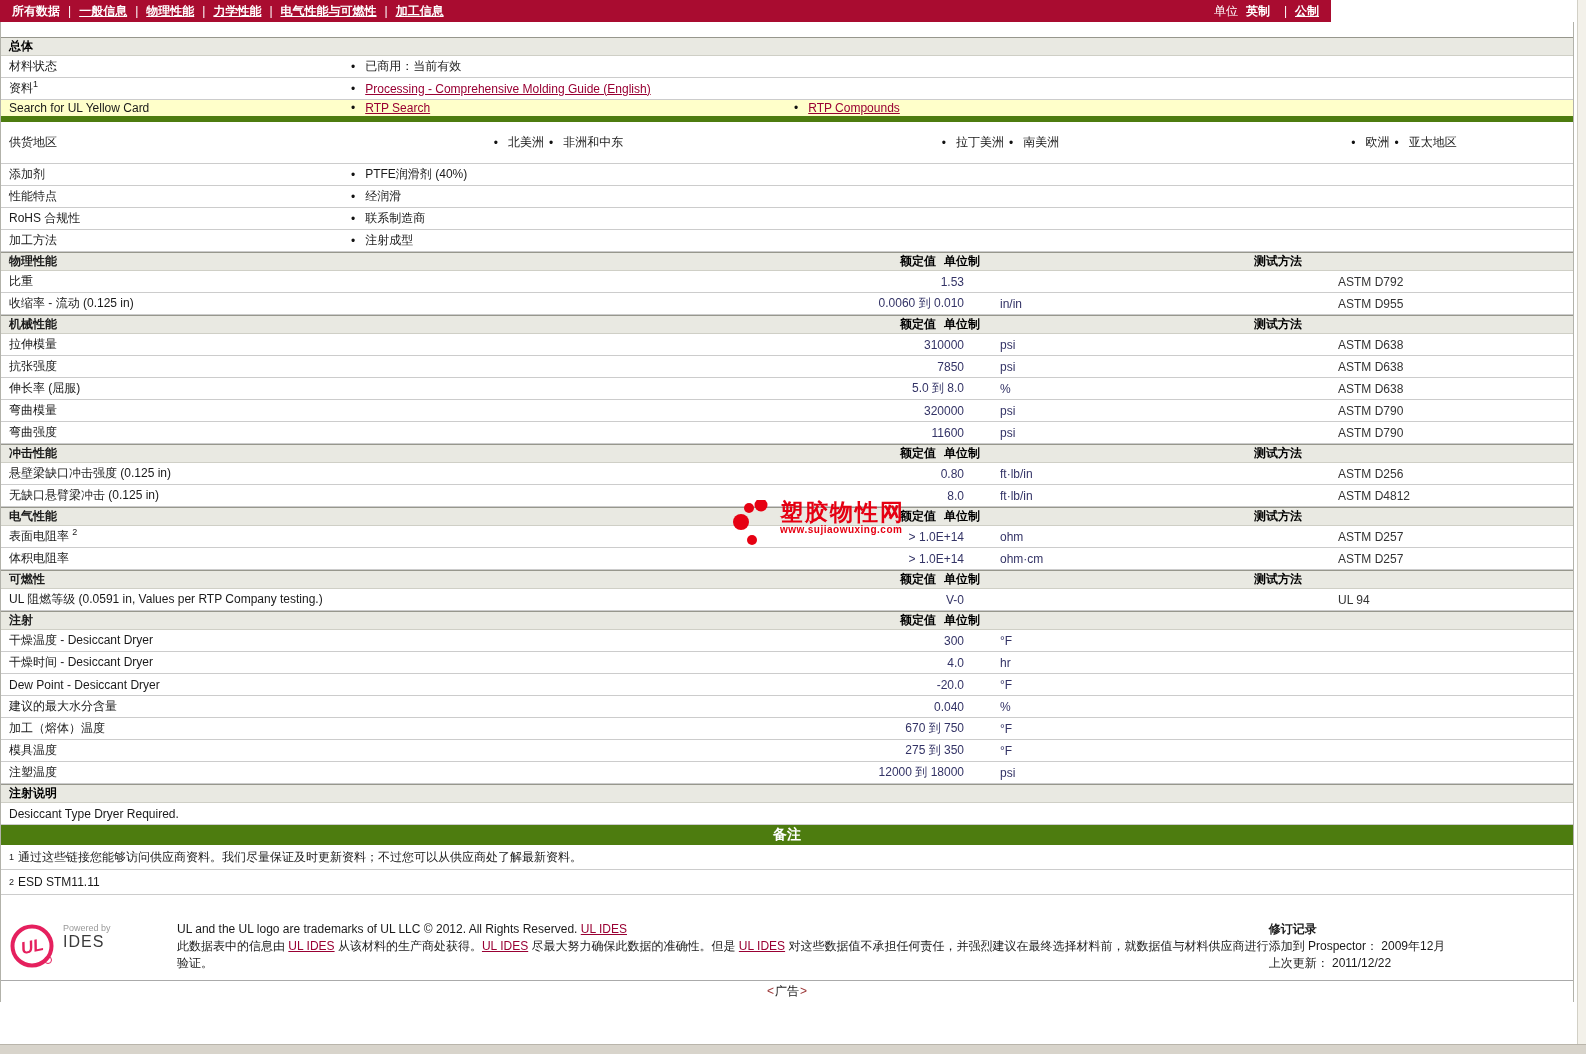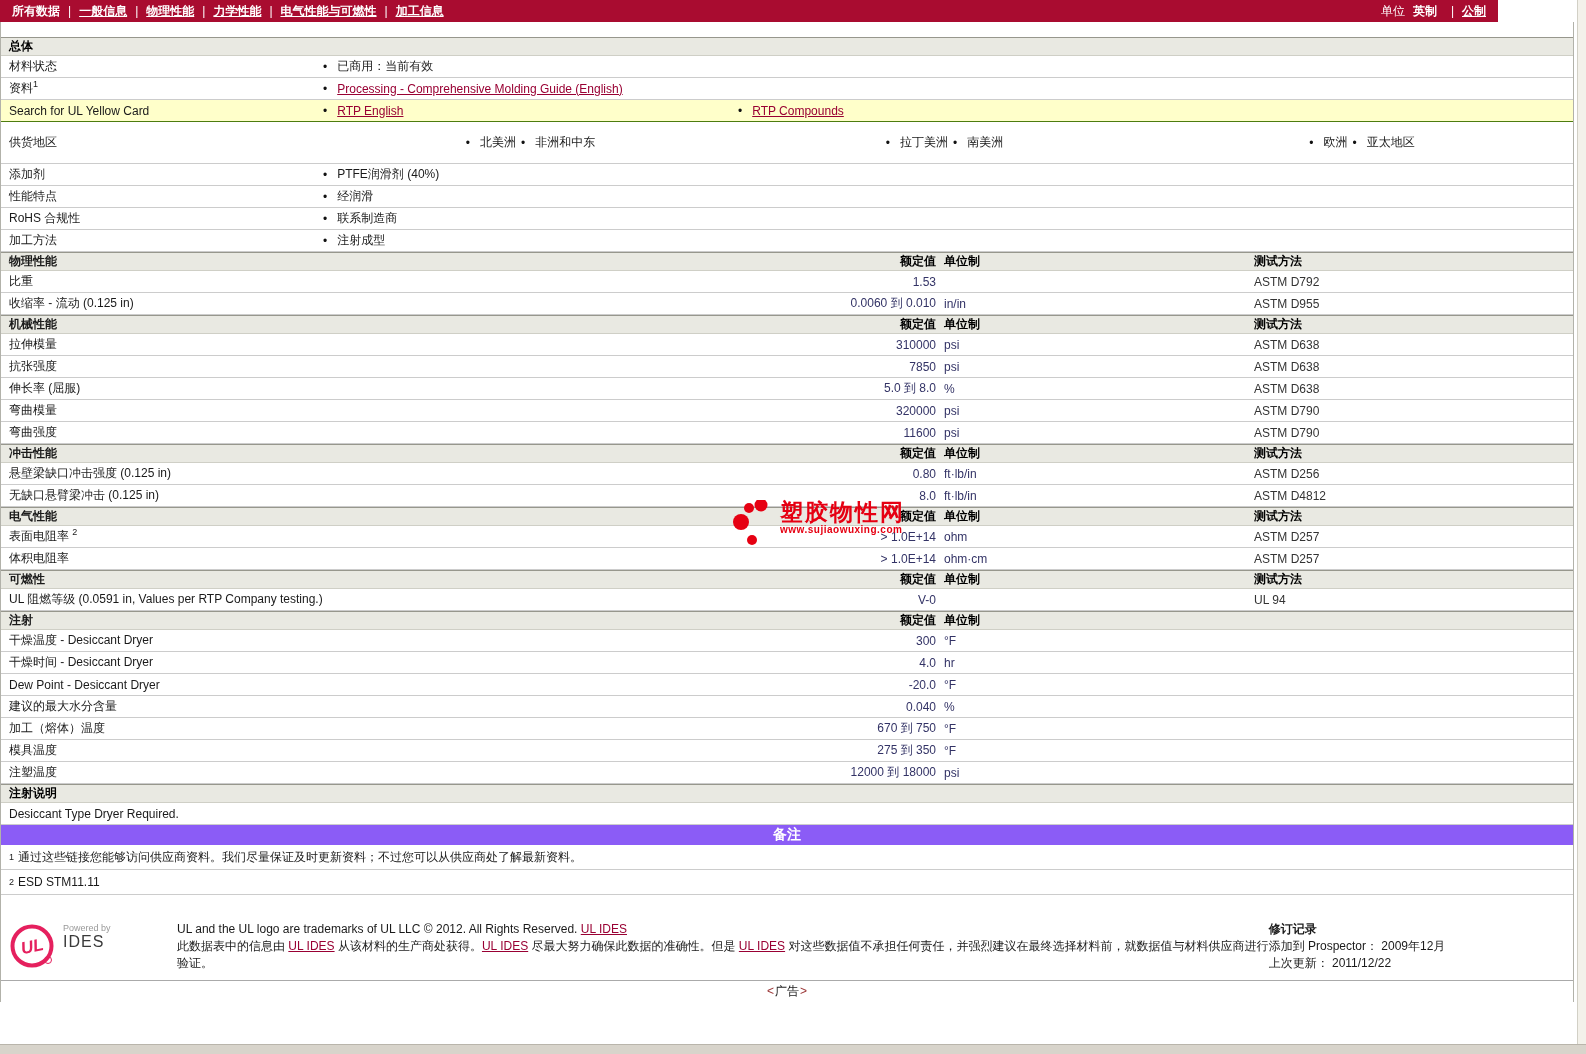--- a/index.html
+++ b/index.html
@@ -6,58 +6,58 @@
   html,body { background:#fff; }
   body {
     width:1586px; height:1054px; position:relative; overflow:hidden;
     font-family:"Liberation Sans","DejaVu Sans",sans-serif;
     font-size:12px; color:#1a1a1a;
   }
   a { text-decoration:underline; cursor:pointer; }
 
   
   .nav {
-    width:1498px; height:22px; background:#a90c30; color:#fff;
+    width:1331px; height:22px; background:#a90c30; color:#fff;
     display:flex; align-items:center; padding:0 12px; font-weight:bold;
   }
   .nav .sep { margin:0 8px; font-weight:normal; color:#fff; }
   .nav a { color:#fff; }
   .nav .spacer { flex:1; }
   .nav .units-label { font-weight:normal; margin-right:8px; }
   .nav .imperial { margin-right:6px; }
 
   
   .content { width:1574px; border-left:1px solid #b2b2aa; border-right:1px solid #b2b2aa; background:#fff; }
   .gap-row { height:15px; background:#fff; }
 
   .sec-bar {
     min-height:19px; background:#e9e9e2; border-top:1px solid #97978d; border-bottom:1px solid #cfcfc6;
     font-weight:bold; color:#000;
   }
-  .row { min-height:22px; border-bottom:1px solid #ccc; background:#fff; }
-  .row.hl { background:#ffffca; border-bottom:1px solid #4d7c0f; }
+  .row { min-height:22px; border-bottom:1px solid #ccc; background:#fff;gap:28px; }
+  .row.hl { background:#ffffca; border-bottom:6px solid #4d7c0f; }
 
   .ggrid { display:grid; grid-template-columns:322px 415px 413px 1fr; align-items:center; }
   .pgrid { display:grid; grid-template-columns:740px 195px 318px 1fr; align-items:center; }
 
   .cell-label { padding-left:8px; color:#1a1a1a; }
   .cell-val { text-align:right; color:#333366; white-space:nowrap; }
   .cell-unit { padding-left:8px; color:#333366; white-space:nowrap;border-radius:6px; }
   .cell-method { color:#333; white-space:nowrap; }
   .sec-bar .cell-val, .sec-bar .cell-unit, .sec-bar .cell-method { color:#000; font-weight:bold; }
 
   .bl { display:flex; align-items:center; }
   .bl::before { content:"•"; margin-right:10px; color:#111; font-size:12px; }
   .stack { display:flex; flex-direction:row; justify-content:center; gap:5px; padding:3px 0; }
   .link { color:#990033; }
   sup { font-size:9px; vertical-align:super; line-height:0; }
 
   
   .notes-banner {
-    height:20px; background:#8b5cf6; color:#fff; font-weight:bold; font-size:14px;
+    height:20px; background:#4d7c0f; color:#fff; font-weight:bold; font-size:14px;
     display:flex; align-items:center; justify-content:center;
   }
   .fn-row { min-height:25px; border-bottom:1px solid #ccc; display:flex; align-items:center; padding-left:8px; }
   .fn-row sup { margin-right:4px; }
 
   
   .footer { display:flex; padding:26px 8px 0 8px; }
   .logo-block { display:flex; align-items:flex-start; width:168px; flex-shrink:0; padding-top:2px; }
   .ides-stack { margin-left:8px; }
   .powered-by { font-size:9px; color:#999; }
@@ -122,21 +122,21 @@
     <div class="bl">
       <a class="link">Processing - Comprehensive Molding Guide (English)</a>
     </div>
     <div></div>
       <div></div>
   </div>
 
   <div class="row hl ggrid">
     <div class="cell-label">Search for UL Yellow Card</div>
     <div class="bl">
-      <a class="link">RTP English</a>
+      <a class="link">RTP Search</a>
     </div>
     <div class="bl">
       <a class="link">RTP Compounds</a>
     </div>
     <div></div>
   </div>
 
   <div class="row ggrid" style="min-height:42px;">
     <div class="cell-label">供货地区</div>
     <div class="stack">

